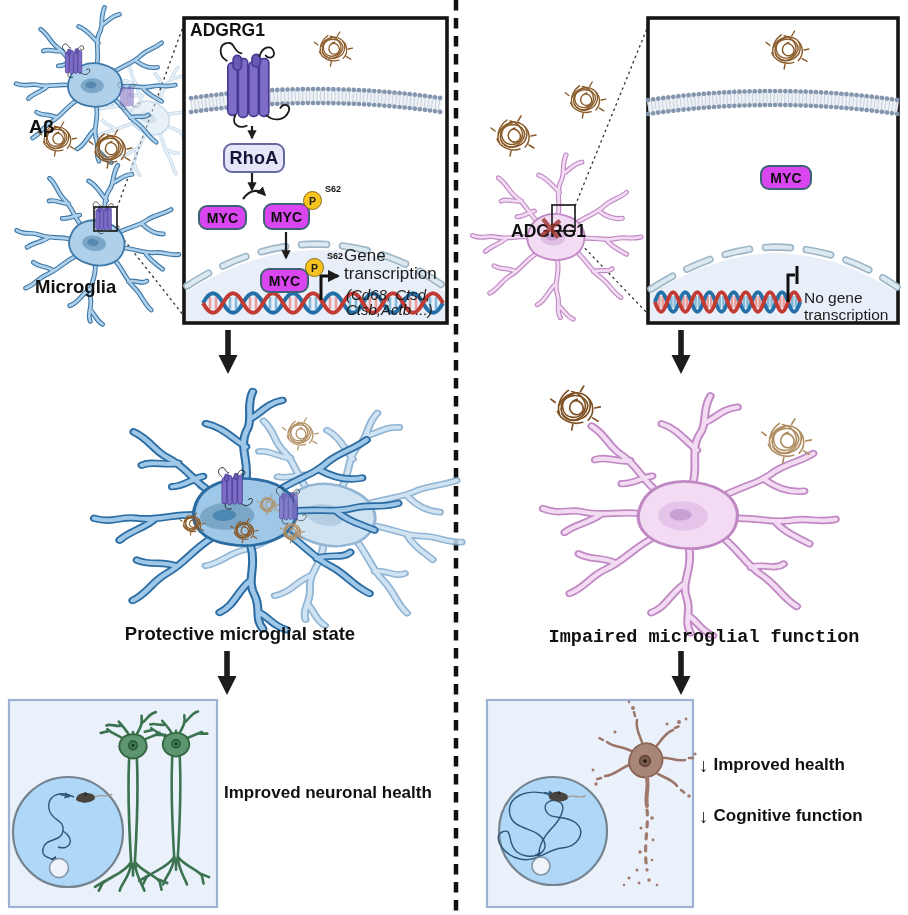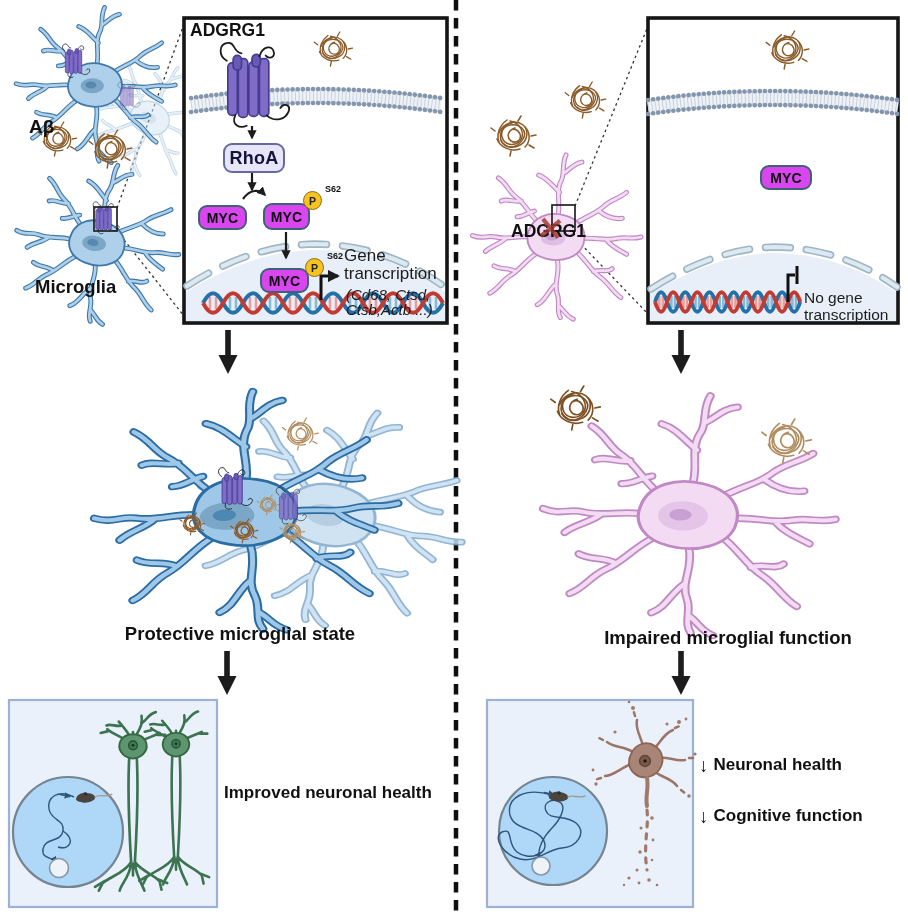--- a/index.html
+++ b/index.html
@@ -328,26 +328,26 @@
 <div class="lbl b" style="left:511px;top:222px;font-size:17.5px;">ADGRG1</div>
 <div class="redx" style="left:537px;top:213px;">✕</div>
 
 <div class="chip myc" style="left:760px;top:165px;width:52px;height:25px;">MYC</div>
 <div class="lbl" style="left:804px;top:266px;font-size:15.5px;color:#1c1c1c;margin-top:24px;">
   <div>No gene</div>
   <div>transcription</div>
 </div>
 
 <div class="lbl b center" style="left:240px;top:624px;font-size:18.5px;">Protective microglial state</div>
-<div class="lbl b center" style="left:728px;top:628px;font-size:18.5px;">Impaired microglial function</div>
+<div class="lbl b center" style="left:704px;top:628px;font-size:18.5px;font-family:Liberation Mono, monospace;">Impaired microglial function</div>
 
 <div class="lbl b" style="left:224px;top:756px;font-size:17px;margin-top:28px;">Improved neuronal health</div>
 
 <div class="lbl b oline" style="left:699px;top:756px;font-size:17px;">
   <span style="font-size:19px;">↓</span>
-  <span>Neuronal health</span>
+  <span>Improved health</span>
 </div>
 <div class="lbl b oline" style="left:699px;top:807px;font-size:17px;">
   <span style="font-size:19px;">↓</span>
   <span>Cognitive function</span>
 </div>
 
 </div>
 
 </body></html>

